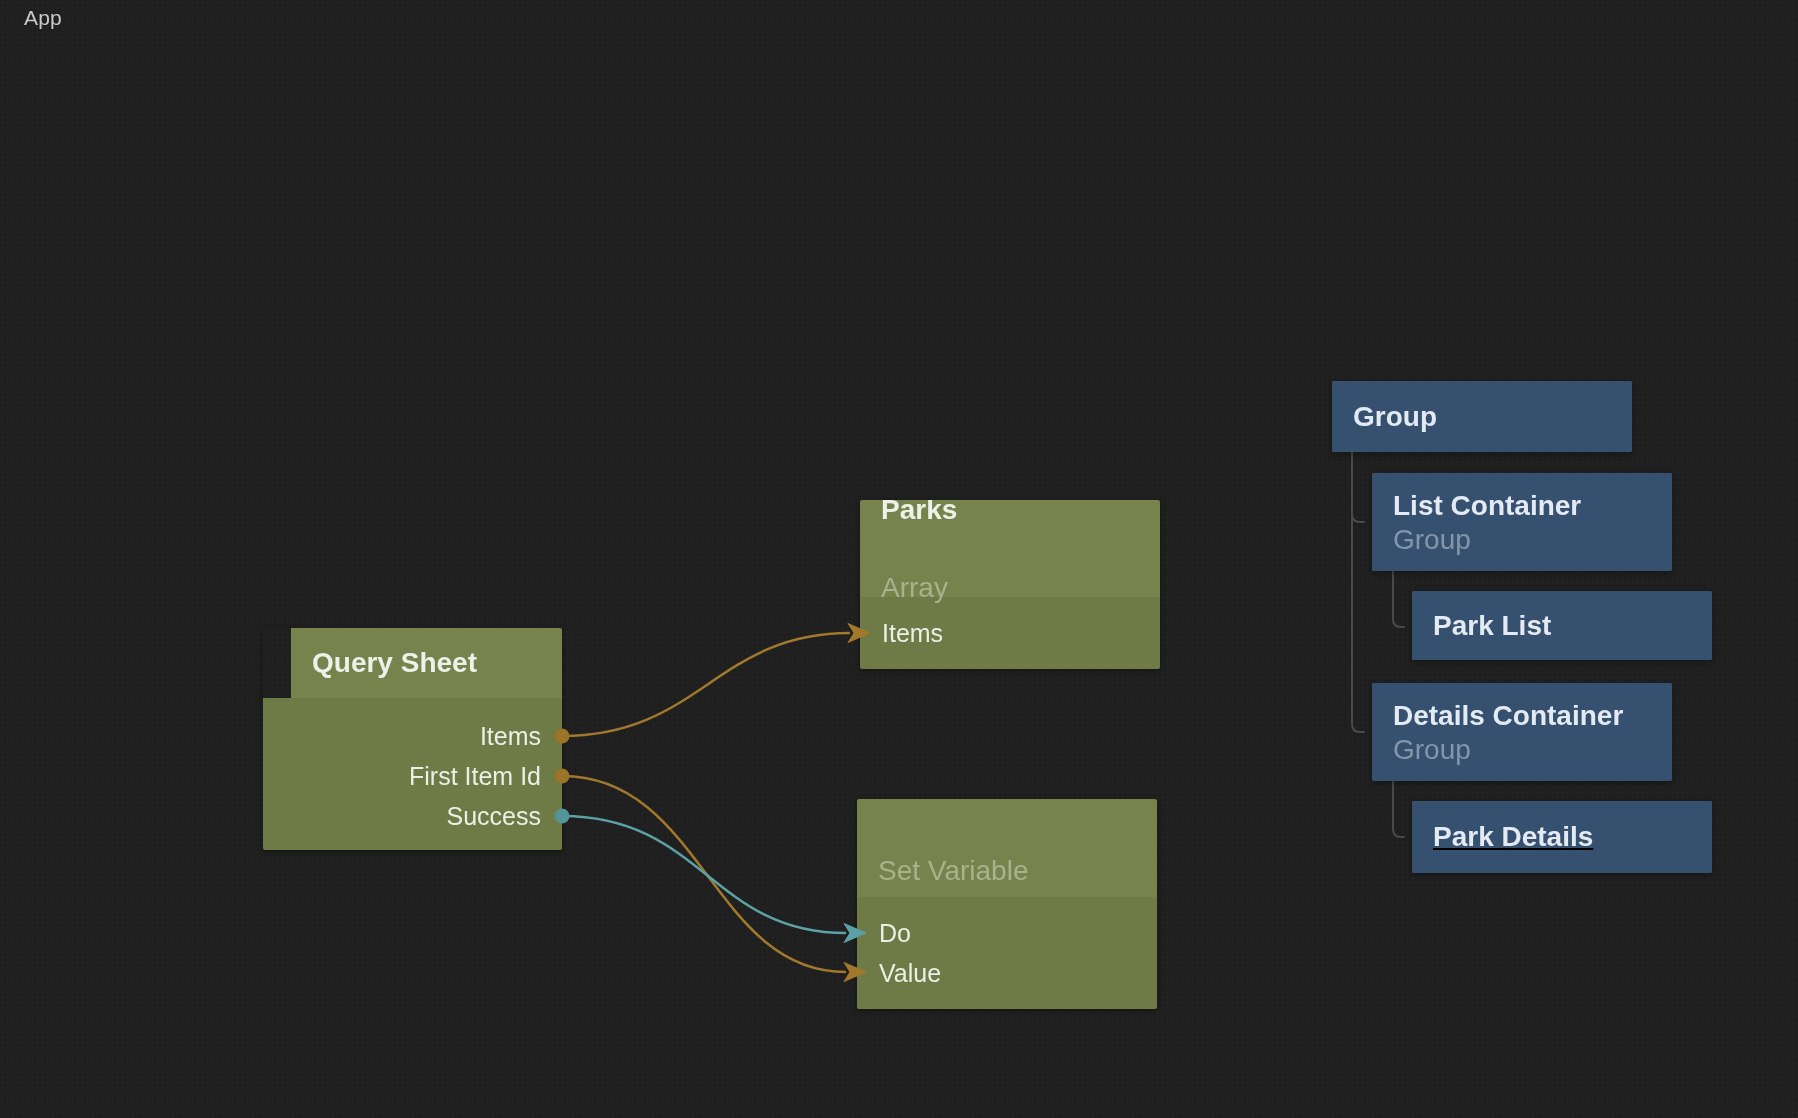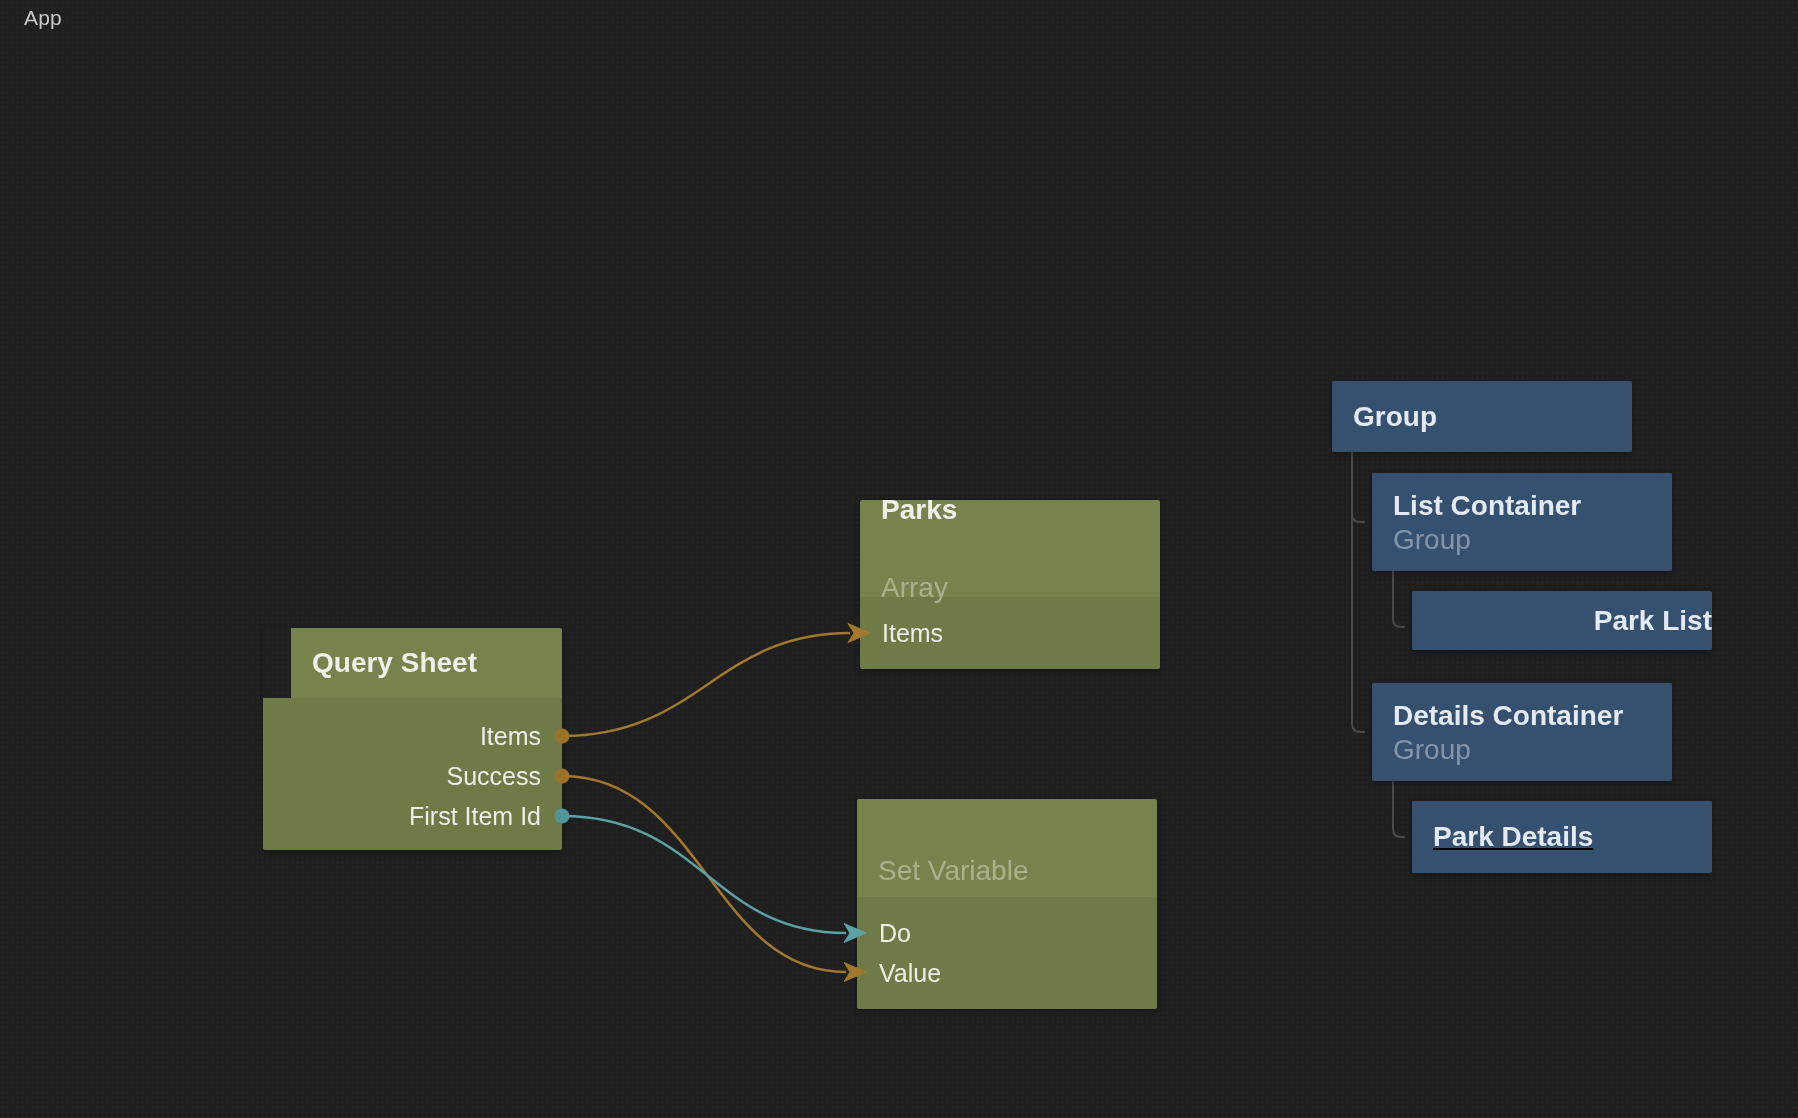--- a/index.html
+++ b/index.html
@@ -102,21 +102,21 @@
   #node-parks             { left: 860px;  top: 500px; width: 300px; height: 169px; }
   #node-parks .node-header { height: 97px; }
   #node-parks .node-body   { height: 72px; padding-top: 16px; }
 
   #node-selected-row-id   { left: 857px;  top: 799px; width: 300px; height: 210px; }
   #node-selected-row-id .node-header { height: 98px; }
   #node-selected-row-id .node-body   { height: 112px; padding-top: 16px; }
 
   #node-group             { left: 1332px; top: 381px; width: 300px; height: 71px; }
   #node-list-container    { left: 1372px; top: 473px; width: 300px; height: 98px; }
-  #node-park-list         { left: 1412px; top: 591px; width: 300px; height: 59px; text-align: right; }
+  #node-park-list         { left: 1412px; top: 591px; width: 300px; height: 69px; }
   #node-details-container { left: 1372px; top: 683px; width: 300px; height: 98px; }
   #node-park-details      { left: 1412px; top: 801px; width: 300px; height: 72px; text-decoration: underline; }
 
   
   .wire { fill: none; stroke-width: 2.5px; }
   .wire.orange, .arrow.orange { stroke: #a1782c; }
   .arrow.orange, .dot.orange { fill: #a1782c; }
   .wire.teal, .arrow.teal { stroke: #5ba1a5; }
   .arrow.teal, .dot.teal { fill: #5ba1a5; }
   .dot.orange { fill: #9c7429; }
@@ -145,24 +145,24 @@
 
   <div class="node green" id="node-query-sheet">
     <div class="node-header">
       <div class="node-title">Query Sheet</div>
     </div>
     <div class="node-body">
       <div class="port-row out">
         <span class="port-label">Items</span>
       </div>
       <div class="port-row out">
+        <span class="port-label">First Item Id</span>
+      </div>
+      <div class="port-row out">
         <span class="port-label">Success</span>
-      </div>
-      <div class="port-row out">
-        <span class="port-label">First Item Id</span>
       </div>
     </div>
   </div>
 
   <div class="node green" id="node-parks">
     <div class="node-header">
       <div class="node-title">Parks</div>
       <div class="node-subtitle">Array</div>
     </div>
     <div class="node-body">

